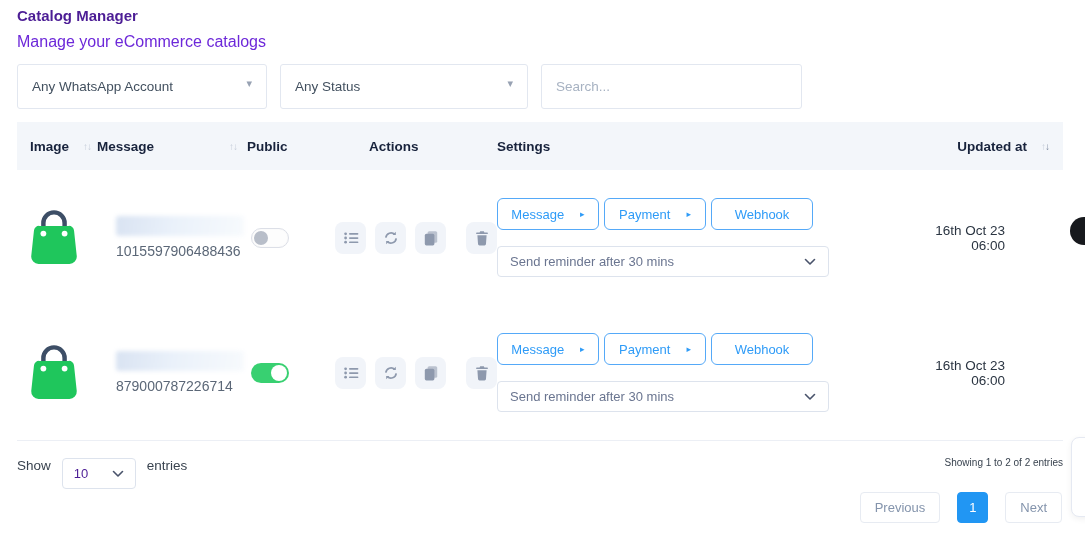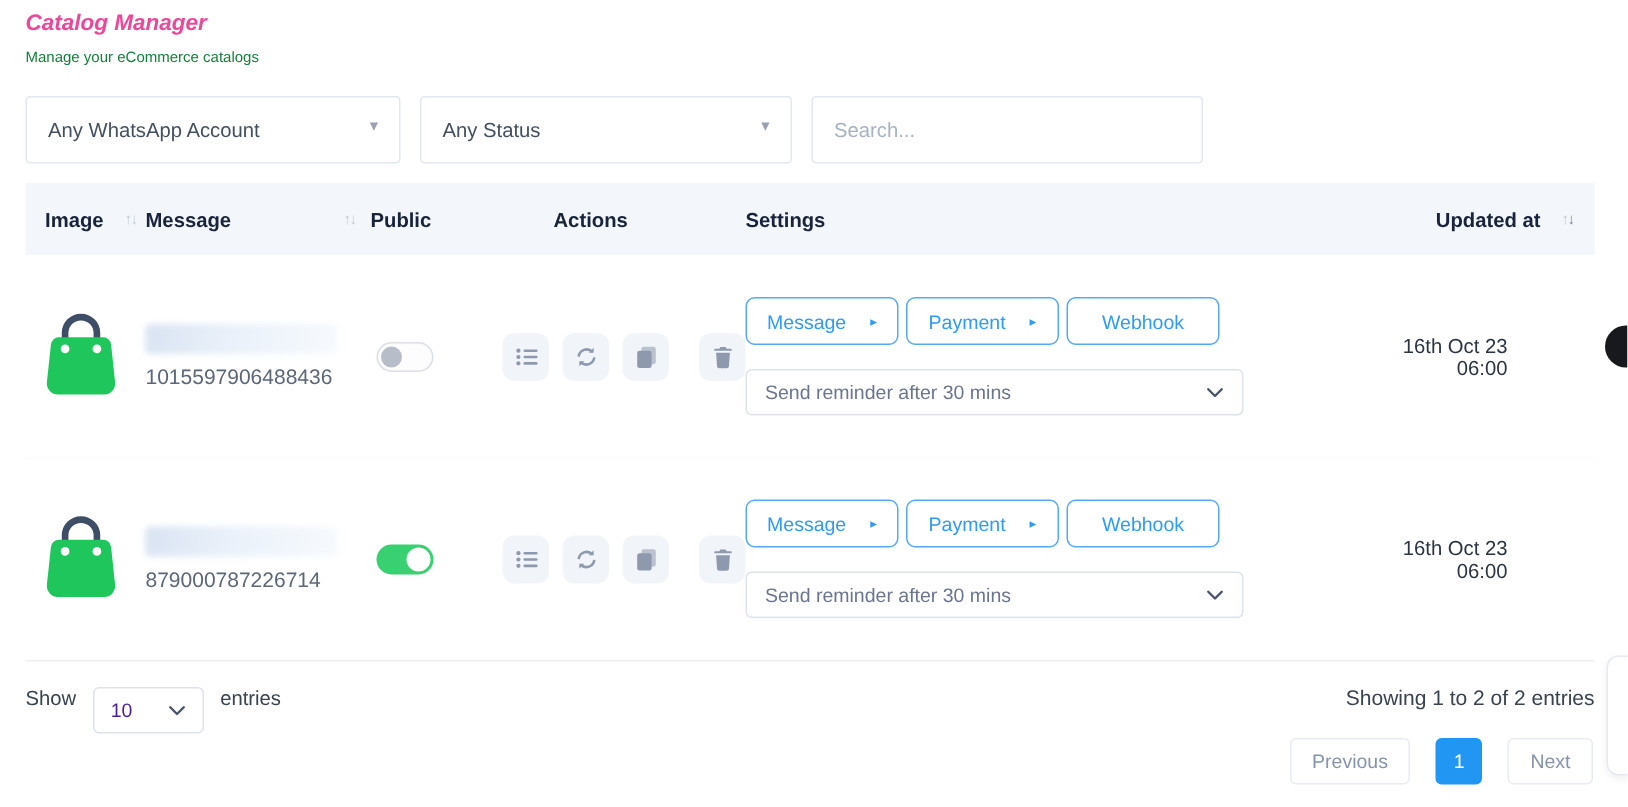--- a/index.html
+++ b/index.html
@@ -1,20 +1,20 @@
 <!DOCTYPE html>
 <html><head>
 <meta charset="utf-8">
 <style>
   html,body{margin:0;padding:0;background:#fff;}
   .app{position:relative;width:1085px;height:538px;background:#fff;overflow:hidden;
        font-family:"Liberation Sans",sans-serif;color:#2b3542;}
 
-  .page-title{position:absolute;left:17px;top:7px;font-size:15px;font-weight:bold;color:#ec4899;font-style:italic;}
-  .page-subtitle{position:absolute;left:17px;top:33px;font-size:10px;color:#15803d;}
+  .page-title{position:absolute;left:17px;top:7px;font-size:15px;font-weight:bold;color:#4c1d95;}
+  .page-subtitle{position:absolute;left:17px;top:33px;font-size:16px;color:#6d28d9;}
 
   
   .filters{position:absolute;left:17px;top:64px;display:flex;gap:13px;}
   .fselect{width:250px;height:45px;border:1px solid #e2e7f0;border-radius:3px;background:#fff;
            display:flex;align-items:center;justify-content:space-between;padding:0 14px;
            box-sizing:border-box;font-size:13.5px;color:#42505f;cursor:pointer;}
   .fselect.status{width:248px;}
   .fcaret{color:#98a2b3;font-size:11px;margin-top:-6px;}
   .search{width:261px;height:45px;border:1px solid #e2e7f0;border-radius:3px;padding:0 14px;
           box-sizing:border-box;font-size:13.5px;color:#42505f;outline:none;font-family:inherit;}
@@ -30,21 +30,21 @@
   .hcell.h-updated{justify-content:flex-end;gap:14px;padding-right:14px;}
   .sort{font-size:10px;color:#c6cdd9;letter-spacing:-1px;font-weight:normal;white-space:nowrap;}
   .sort .su,.sort .sd{display:inline;}
   .sort.active .sd{color:#7e8aa0;}
 
   .trow{position:absolute;left:17px;width:1046px;height:135px;border-bottom:1px solid #eceff5;background:#fff;}
   .trow.r0{top:170px;}
   .trow.r1{top:305px;}
 
   .c-image{padding-left:10px;}
-  .c-catalog{display:flex;flex-direction:column;gap:7px;padding-right:8px;}
+  .c-catalog{display:flex;flex-direction:column;gap:7px;padding-right:8px;margin-left:19px;}
   .blur-name{width:128px;height:20px;border-radius:3px;filter:blur(2px);
              background:linear-gradient(100deg,#d9e3f2 0%,#eaf1fa 45%,#f7fafd 100%);}
   .cat-id{font-size:14px;color:#5b6777;}
   .c-public{padding-left:4px;}
 
   .toggle{width:38px;height:20px;border-radius:10px;position:relative;cursor:pointer;box-sizing:border-box;}
   .toggle.off{background:#fdfdfd;border:1px solid #dcdfe7;box-shadow:inset 0 0 2px rgba(0,0,0,.04);}
   .toggle.off .knob{position:absolute;left:2px;top:2px;width:14px;height:14px;border-radius:50%;background:#b8bec9;}
   .toggle.on{background:#38d071;}
   .toggle.on .knob{position:absolute;right:2px;top:2px;width:16px;height:16px;border-radius:50%;background:#fff;}
@@ -67,21 +67,21 @@
   .chev{width:12px;height:8px;color:#49536b;flex:none;}
 
   .c-updated{text-align:right;padding-right:58px;font-size:13.5px;color:#2b3542;}
 
   
   .show-group{position:absolute;left:17px;top:458px;display:flex;align-items:flex-start;gap:11px;
               font-size:13.5px;color:#39434f;}
   .psize{width:74px;height:31px;border:1px solid #dde3ed;border-radius:4px;background:#fff;
          display:flex;align-items:center;justify-content:space-between;padding:0 11px;
          box-sizing:border-box;color:#4c1d95;font-size:13px;cursor:pointer;}
-  .showing{position:absolute;right:22px;top:457px;font-size:14px;color:#39434f;}
+  .showing{position:absolute;right:22px;top:457px;font-size:10px;color:#39434f;}
   .pagination{position:absolute;right:23px;top:492px;display:flex;gap:17px;}
   .pg{height:31px;padding:0 14px;border:1px solid #e7ebf2;background:#fff;color:#8494ac;
       font-size:13px;border-radius:4px;cursor:pointer;font-family:inherit;}
   .pg.active{background:#2196f3;border-color:#2196f3;color:#fff;width:31px;padding:0;}
 
   
   .float-circle{position:absolute;right:-13px;top:217px;width:28px;height:28px;border-radius:50%;background:#17191d;cursor:pointer;}
   .float-panel{position:absolute;right:-26px;top:437px;width:38px;height:78px;background:#fff;
                border:1px solid #e5e9f2;border-radius:8px;box-shadow:0 2px 6px rgba(0,0,0,.06);cursor:pointer;}
 </style>

